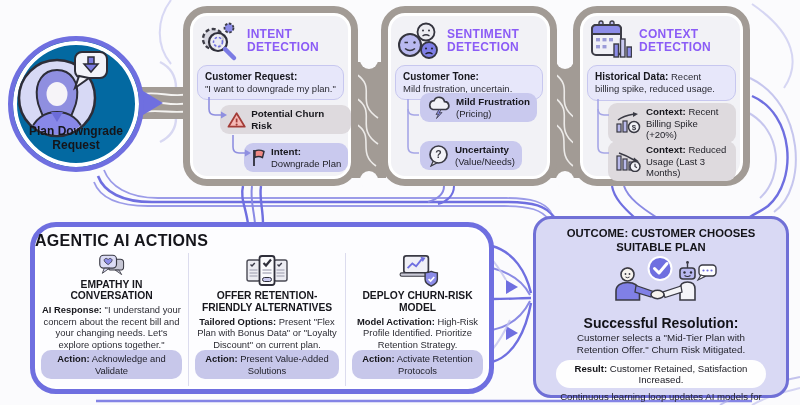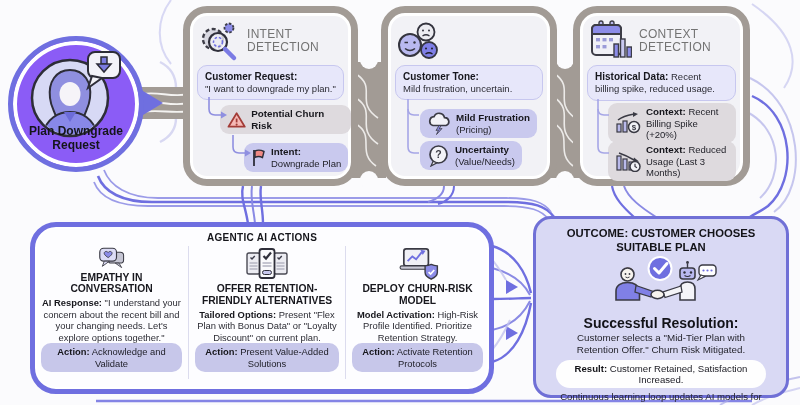--- a/index.html
+++ b/index.html
@@ -4,53 +4,53 @@
 <style>
   * { margin:0; padding:0; box-sizing:border-box; }
   html,body { font-family:"Liberation Sans", sans-serif; }
   body { background:#e9e9f0; }
   .canvas { position:relative; width:800px; height:405px; background:#fbfbfd; overflow:hidden; }
 
   .wires { position:absolute; inset:0; z-index:1; }
 
   
   .start-node { position:absolute; left:8px; top:36px; width:136px; height:136px;
-    background:#8b5cf6; border:5px solid var(--purple-accent,#6f6fe0); border-radius:50%;
-    box-shadow: inset 0 0 0 4px #fff; z-index:3; display:flex; flex-direction:column; align-items:center; }
+    background:#0369a1; border:5px solid var(--purple-accent,#6f6fe0); border-radius:50%;
+    box-shadow: inset 0 0 0 4px #fff; z-index:3; display:flex; flex-direction:column; }
   .start-node svg { margin-top:7px; }
   .start-label { position:absolute; bottom:15px; left:0; width:100%; text-align:center;
     font-weight:bold; font-size:12px; line-height:1.12; color:#15151a; padding:0 14px; }
 
   
   .gbox { position:absolute; top:6px; height:180px; background:var(--box-bg,#f2f2f6);
     border:7px solid var(--gray-border,#a29b95); border-radius:24px;
     box-shadow: inset 0 0 0 3px #fff; z-index:2; }
   .gbox.intent   { left:183px; width:175px; }
   .gbox.sentiment{ left:381px; width:176px; }
   .gbox.context  { left:573px; width:177px; }
   .hdr { display:flex; align-items:center; gap:7px; padding:7px 6px 0 8px; }
-  .hdr .btitle { font-size:12px; font-weight:400; letter-spacing:.3px; line-height:1.12;
-    color:#737373; max-width:92px; }
+  .hdr .btitle { font-size:12px; font-weight:700; letter-spacing:.3px; line-height:1.12;
+    color:#8b5cf6; max-width:92px; }
   .info { margin:3px 7px 0; background:var(--info-bg,#e7e7fa); border:1.5px solid #c7c7ef;
     border-radius:10px; padding:4px 7px; font-size:9.5px; color:#2c2c34; line-height:1.3; }
   .info b { display:block; font-size:10px; color:#17171d; }
   .gbox.context .info b { display:inline; }
   .pill { position:absolute; display:flex; align-items:center; gap:5px; border-radius:9px;
     padding:3px 7px; font-size:9.5px; line-height:1.18; color:#23232b; }
   .pill.gray   { background:var(--pill-gray,#dedade); }
   .pill.purple { background:var(--pill-purple,#c9c9ee); }
   .pill .txt b { font-size:9.8px; color:#17171d; }
   .pill .txt.stack b, .pill .txt.stack span { display:block; }
   .conn { position:absolute; z-index:1; }
 
   
   .agentic { position:absolute; left:30px; top:222px; width:464px; height:172px;
     background:#fdfdff; border:5px solid var(--purple-accent,#6f6fe0); border-radius:26px;
     box-shadow: inset 0 0 0 2px #fff; z-index:2; }
-  .agentic-title { text-align:center; font-size:10px; font-weight:800; letter-spacing:.3px;
+  .agentic-title { font-size:16px; font-weight:800; letter-spacing:.3px;
     margin-top:5px; color:#15151a; }
   .cols { display:flex; margin-top:3px; height:133px; }
   .col { display:flex; flex-direction:column; align-items:center; text-align:center; padding:1px 6px 0; }
   .col1 { flex:0 0 153px; } .col2 { flex:0 0 144px; } .col3 { flex:1; }
   .col + .col { border-left:1.5px solid #dcdcee; }
   .col .heading { font-size:10.3px; font-weight:800; line-height:1.15; margin-top:2px; color:#17171d; }
   .col .cbody { font-size:9.4px; line-height:1.22; margin-top:2px; color:#2c2c34; }
   .col .cbody b { color:#17171d; }
   .col .action { margin-top:auto; margin-bottom:7px; background:var(--action-pill,#c7c7ea);
     border-radius:10px; padding:3px 9px; font-size:9.4px; line-height:1.22; color:#1d1d26; }
@@ -208,30 +208,31 @@
         <path d="M26.5,16 Q30,13.5 33.5,16" stroke="#34343e" stroke-width="1.3" fill="none"></path>
         <circle cx="14" cy="25" r="11" fill="#b9b9ef" stroke="#34343e" stroke-width="2"></circle>
         <line x1="8.5" y1="22.5" x2="12" y2="22.5" stroke="#34343e" stroke-width="1.5"></line>
         <circle cx="18.5" cy="22.5" r="1.2" fill="#34343e"></circle>
         <path d="M9,28.5 Q14,32.5 19,28.5" stroke="#34343e" stroke-width="1.5" fill="none"></path>
         <circle cx="33" cy="30" r="8" fill="#7f7fe6" stroke="#34343e" stroke-width="1.8"></circle>
         <circle cx="30" cy="28.5" r="1" fill="#1d1d28"></circle>
           <circle cx="36" cy="28.5" r="1" fill="#1d1d28"></circle>
         <path d="M29.5,34 Q33,31.5 36.5,34" stroke="#1d1d28" stroke-width="1.3" fill="none"></path>
       </svg>
+      <div class="btitle">SENTIMENT DETECTION</div>
     </div>
     <div class="info">
       <b>Customer Tone:</b>
       <span>Mild frustration, uncertain.</span>
     </div>
     <svg class="conn" style="left:12px; top:86px;" width="24" height="76" viewBox="0 0 24 76">
       <path d="M8,0 L8,10 Q8,16 14,16 L19,16" stroke="#a6a6e6" stroke-width="1.6" fill="none"></path>
       <path d="M8,10 L8,48 Q8,54 14,54 L19,54" stroke="#a6a6e6" stroke-width="1.6" fill="none"></path>
     </svg>
-    <div class="pill purple" style="left:32px; top:96px;">
+    <div class="pill purple" style="left:32px; top:80px;">
       <svg width="24" height="23" viewBox="0 0 24 23">
         <path d="M6,13.5 a4.5,4.5 0 0 1 1,-8.8 a5.5,5.5 0 0 1 10.5,1 a4,4 0 0 1 1.5,7.8 Z" fill="#f2f2f7" stroke="#3a3a44" stroke-width="1.7"></path>
         <polygon points="12,13.5 9,18.5 11.5,18 9.5,22.5 15,16.5 12.2,17 14,13.5" fill="#8c8ce8" stroke="#3a3a44" stroke-width="0.8"></polygon>
       </svg>
       <span class="txt stack">
         <b>Mild Frustration</b>
         <span>(Pricing)</span>
       </span>
     </div>
     <div class="pill purple" style="left:32px; top:128px;">

